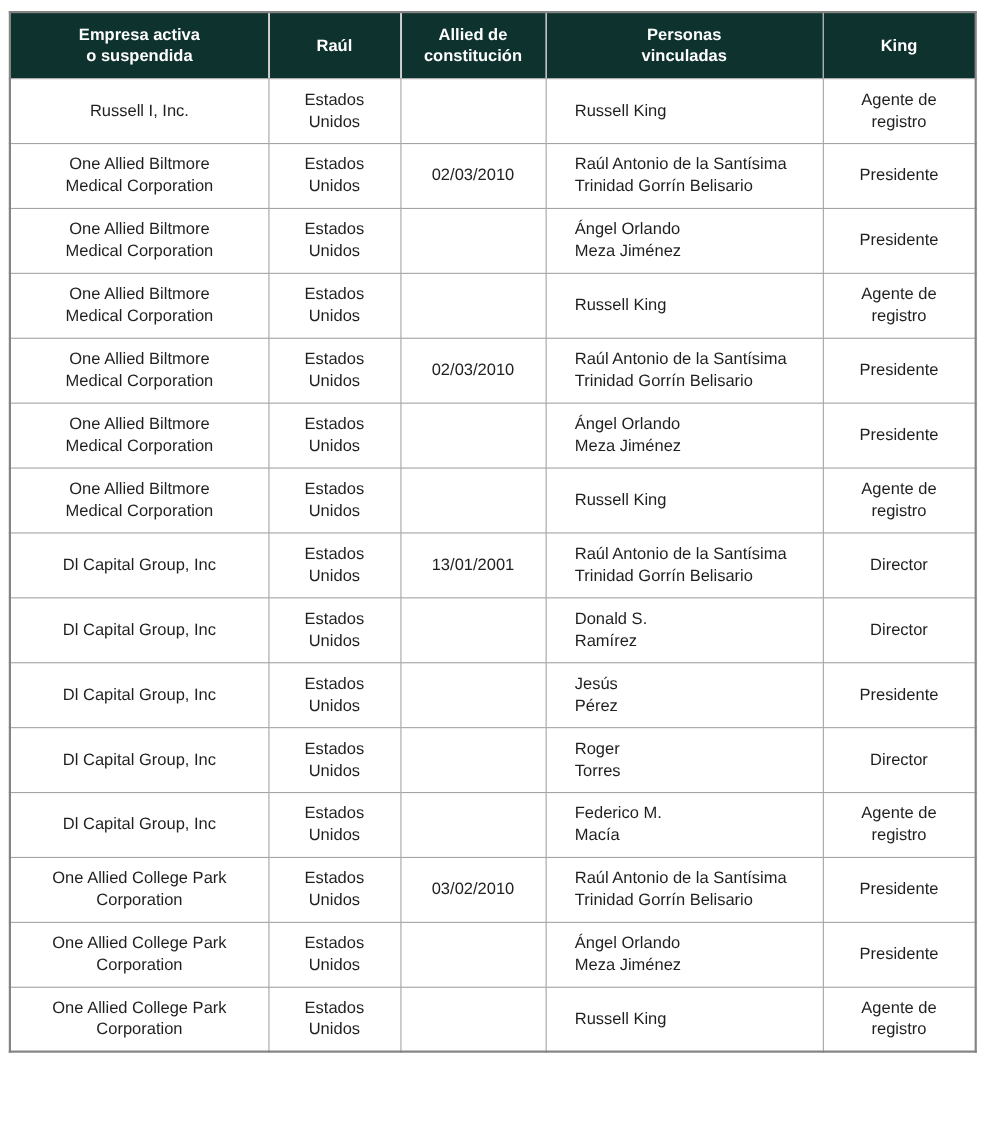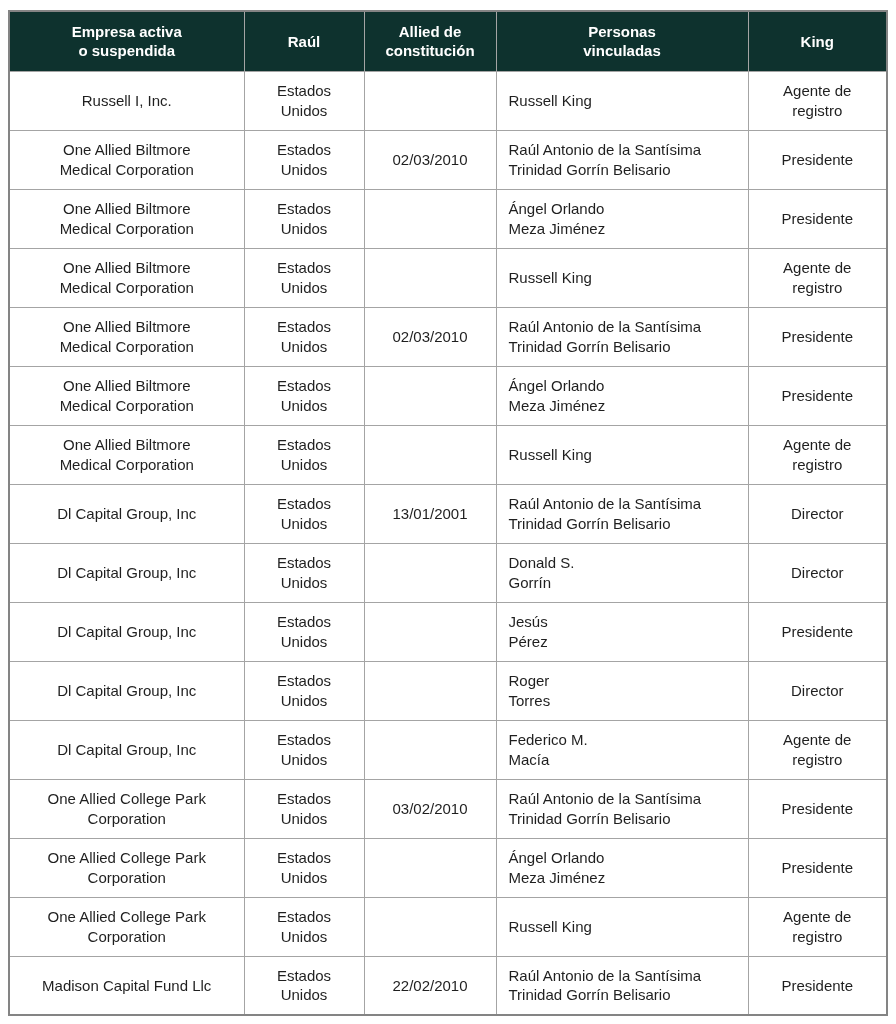--- a/index.html
+++ b/index.html
@@ -46,21 +46,21 @@
     height: 60px;
   }
   .data-table tbody td {
     font-size: 15px;
     color: var(--body-text);
     line-height: 1.3;
     height: 59px;
   }
   .data-table tbody td.c-persons {
     text-align: left;
-    padding-left: 12px;
+    padding-left: 26px;
   }
 </style>
 </head>
 <body>
 
 <div class="page">
   <table class="data-table">
     <colgroup>
       <col style="width:235px">
       <col style="width:120px">
@@ -166,21 +166,21 @@
 Trinidad Gorrín Belisario</td>
     <td class="c-role">Director</td>
   </tr>
 
   <tr>
     <td class="c-company">Dl Capital Group, Inc</td>
     <td class="c-country">Estados
 Unidos</td>
     <td class="c-date"></td>
     <td class="c-persons">Donald S.
-Gorrín</td>
+Ramírez</td>
     <td class="c-role">Director</td>
   </tr>
 
   <tr>
     <td class="c-company">Dl Capital Group, Inc</td>
     <td class="c-country">Estados
 Unidos</td>
     <td class="c-date"></td>
     <td class="c-persons">Jesús
 Pérez</td>
@@ -234,24 +234,15 @@
     <td class="c-company">One Allied College Park
 Corporation</td>
     <td class="c-country">Estados
 Unidos</td>
     <td class="c-date"></td>
     <td class="c-persons">Russell King</td>
     <td class="c-role">Agente de
 registro</td>
   </tr>
 
-  <tr>
-    <td class="c-company">Madison Capital Fund Llc</td>
-    <td class="c-country">Estados
-Unidos</td>
-    <td class="c-date">22/02/2010</td>
-    <td class="c-persons">Raúl Antonio de la Santísima
-Trinidad Gorrín Belisario</td>
-    <td class="c-role">Presidente</td>
-  </tr>
 </tbody>
   </table>
 </div>
 
 </body></html>

